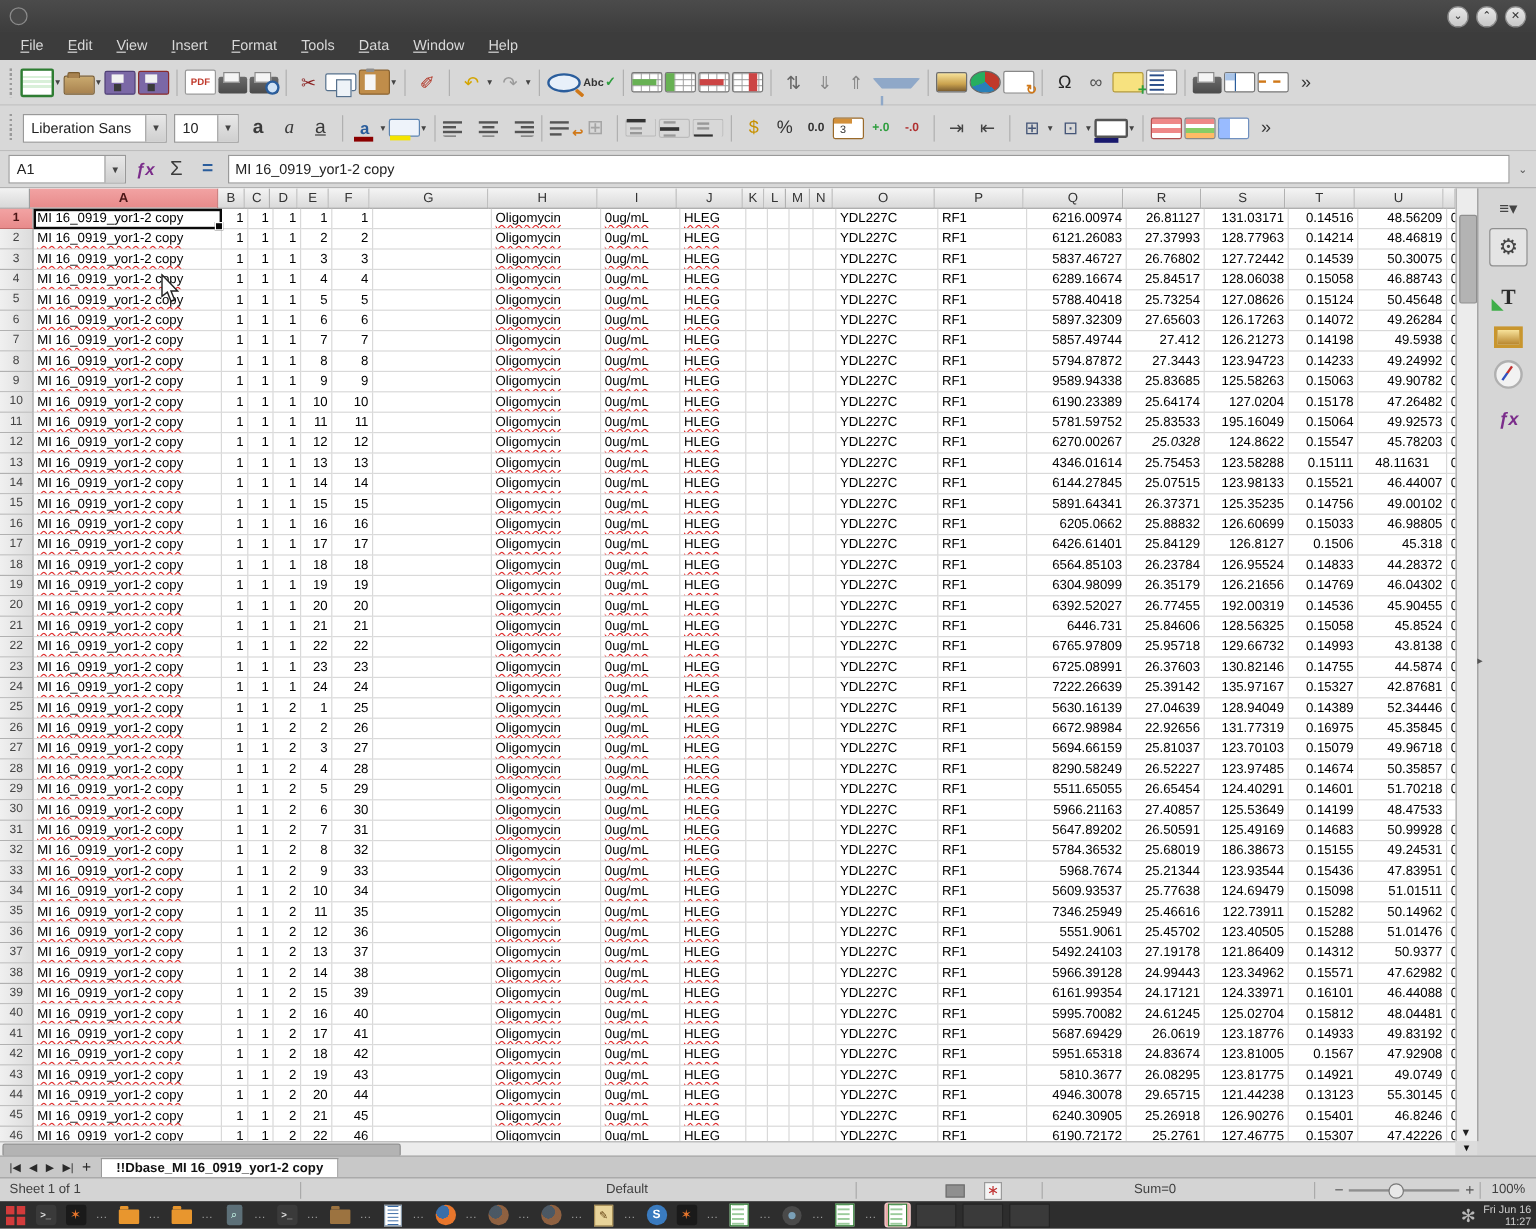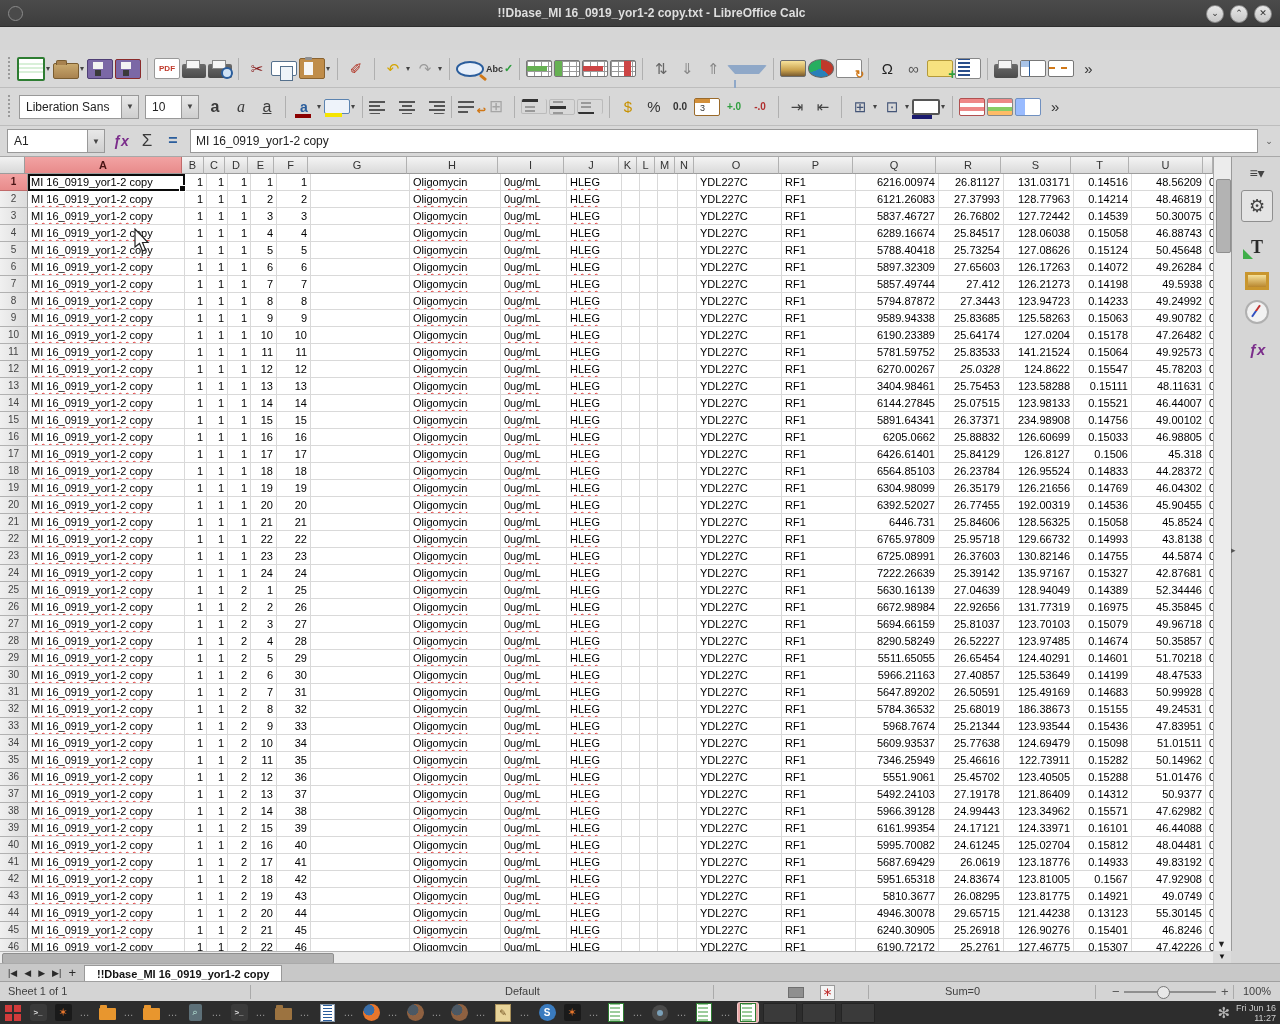--- a/index.html
+++ b/index.html
@@ -206,28 +206,38 @@
   
   .cursor{position:absolute;left:133px;top:228px;pointer-events:none;z-index:50;}
 </style>
 </head>
 <body>
 
 <div class="screen">
 
   <div class="titlebar">
     <div class="winmenu"></div>
-    <div class="title-text">!!Dbase_MI 16_0919_yor1-2 copy.txt - LibreOffice Calc</div>
     <div class="winbtns">
         <span class="wbtn">⌄</span>
         <span class="wbtn">⌃</span>
         <span class="wbtn">✕</span>
       </div>
   </div>
 
+  <div class="menubar">
+      <span class="menu-item">File</span>
+      <span class="menu-item">Edit</span>
+      <span class="menu-item">View</span>
+      <span class="menu-item">Insert</span>
+      <span class="menu-item">Format</span>
+      <span class="menu-item">Tools</span>
+      <span class="menu-item">Data</span>
+      <span class="menu-item">Window</span>
+      <span class="menu-item">Help</span>
+    </div>
 
   <div class="toolbar tb1">
     <span class="grip"></span>
     <span class="tbrow" id="tb1row" style="display:flex;align-items:center;">
         <span class="tbi i-newdoc"></span>
         <span class="dd">▾</span>
         <span class="tbi i-open"></span>
         <span class="dd">▾</span>
         <span class="tbi i-save"></span>
         <span class="tbi i-saveas"></span>
@@ -634,21 +644,21 @@
             <div class="cell misspell" style="width: 66px;">0ug/mL</div>
             <div class="cell misspell" style="width: 55px;">HLEG</div>
             <div class="cell" style="width: 18px;"></div>
             <div class="cell" style="width: 18px;"></div>
             <div class="cell" style="width: 20px;"></div>
             <div class="cell" style="width: 19px;"></div>
             <div class="cell" style="width: 85px;">YDL227C</div>
             <div class="cell" style="width: 74px;">RF1</div>
             <div class="cell num" style="width: 83px;">5781.59752</div>
             <div class="cell num" style="width: 65px;">25.83533</div>
-            <div class="cell num" style="width: 70px;">141.21524</div>
+            <div class="cell num" style="width: 70px;">195.16049</div>
             <div class="cell num" style="width: 58px;">0.15064</div>
             <div class="cell num" style="width: 74px;">49.92573</div>
             <div class="cell" style="width: 10px;">0.</div>
           </div>
           <div class="grow">
             <div class="rowhdr">12</div>
             <div class="cell misspell" style="width: 157px;">MI 16_0919_yor1-2 copy</div>
             <div class="cell num" style="width: 22px;">1</div>
             <div class="cell num" style="width: 21px;">1</div>
             <div class="cell num" style="width: 23px;">1</div>
@@ -682,25 +692,25 @@
             <div class="cell" style="width: 99px;"></div>
             <div class="cell misspell" style="width: 91px;">Oligomycin</div>
             <div class="cell misspell" style="width: 66px;">0ug/mL</div>
             <div class="cell misspell" style="width: 55px;">HLEG</div>
             <div class="cell" style="width: 18px;"></div>
             <div class="cell" style="width: 18px;"></div>
             <div class="cell" style="width: 20px;"></div>
             <div class="cell" style="width: 19px;"></div>
             <div class="cell" style="width: 85px;">YDL227C</div>
             <div class="cell" style="width: 74px;">RF1</div>
-            <div class="cell num" style="width: 83px;">3404.98461</div>
+            <div class="cell num" style="width: 83px;">4346.01614</div>
             <div class="cell num" style="width: 65px;">25.75453</div>
             <div class="cell num" style="width: 70px;">123.58288</div>
             <div class="cell num" style="width: 58px;">0.15111</div>
-            <div class="cell num" style="width: 74px;">48.11631</div>
+            <div class="cell num" style="width: 74px; text-align: center;">48.11631</div>
             <div class="cell" style="width: 10px;">0.</div>
           </div>
           <div class="grow">
             <div class="rowhdr">14</div>
             <div class="cell misspell" style="width: 157px;">MI 16_0919_yor1-2 copy</div>
             <div class="cell num" style="width: 22px;">1</div>
             <div class="cell num" style="width: 21px;">1</div>
             <div class="cell num" style="width: 23px;">1</div>
             <div class="cell num" style="width: 26px;">14</div>
             <div class="cell num" style="width: 34px;">14</div>
@@ -734,21 +744,21 @@
             <div class="cell misspell" style="width: 66px;">0ug/mL</div>
             <div class="cell misspell" style="width: 55px;">HLEG</div>
             <div class="cell" style="width: 18px;"></div>
             <div class="cell" style="width: 18px;"></div>
             <div class="cell" style="width: 20px;"></div>
             <div class="cell" style="width: 19px;"></div>
             <div class="cell" style="width: 85px;">YDL227C</div>
             <div class="cell" style="width: 74px;">RF1</div>
             <div class="cell num" style="width: 83px;">5891.64341</div>
             <div class="cell num" style="width: 65px;">26.37371</div>
-            <div class="cell num" style="width: 70px;">234.98908</div>
+            <div class="cell num" style="width: 70px;">125.35235</div>
             <div class="cell num" style="width: 58px;">0.14756</div>
             <div class="cell num" style="width: 74px;">49.00102</div>
             <div class="cell" style="width: 10px;">0.</div>
           </div>
           <div class="grow">
             <div class="rowhdr">16</div>
             <div class="cell misspell" style="width: 157px;">MI 16_0919_yor1-2 copy</div>
             <div class="cell num" style="width: 22px;">1</div>
             <div class="cell num" style="width: 21px;">1</div>
             <div class="cell num" style="width: 23px;">1</div>

